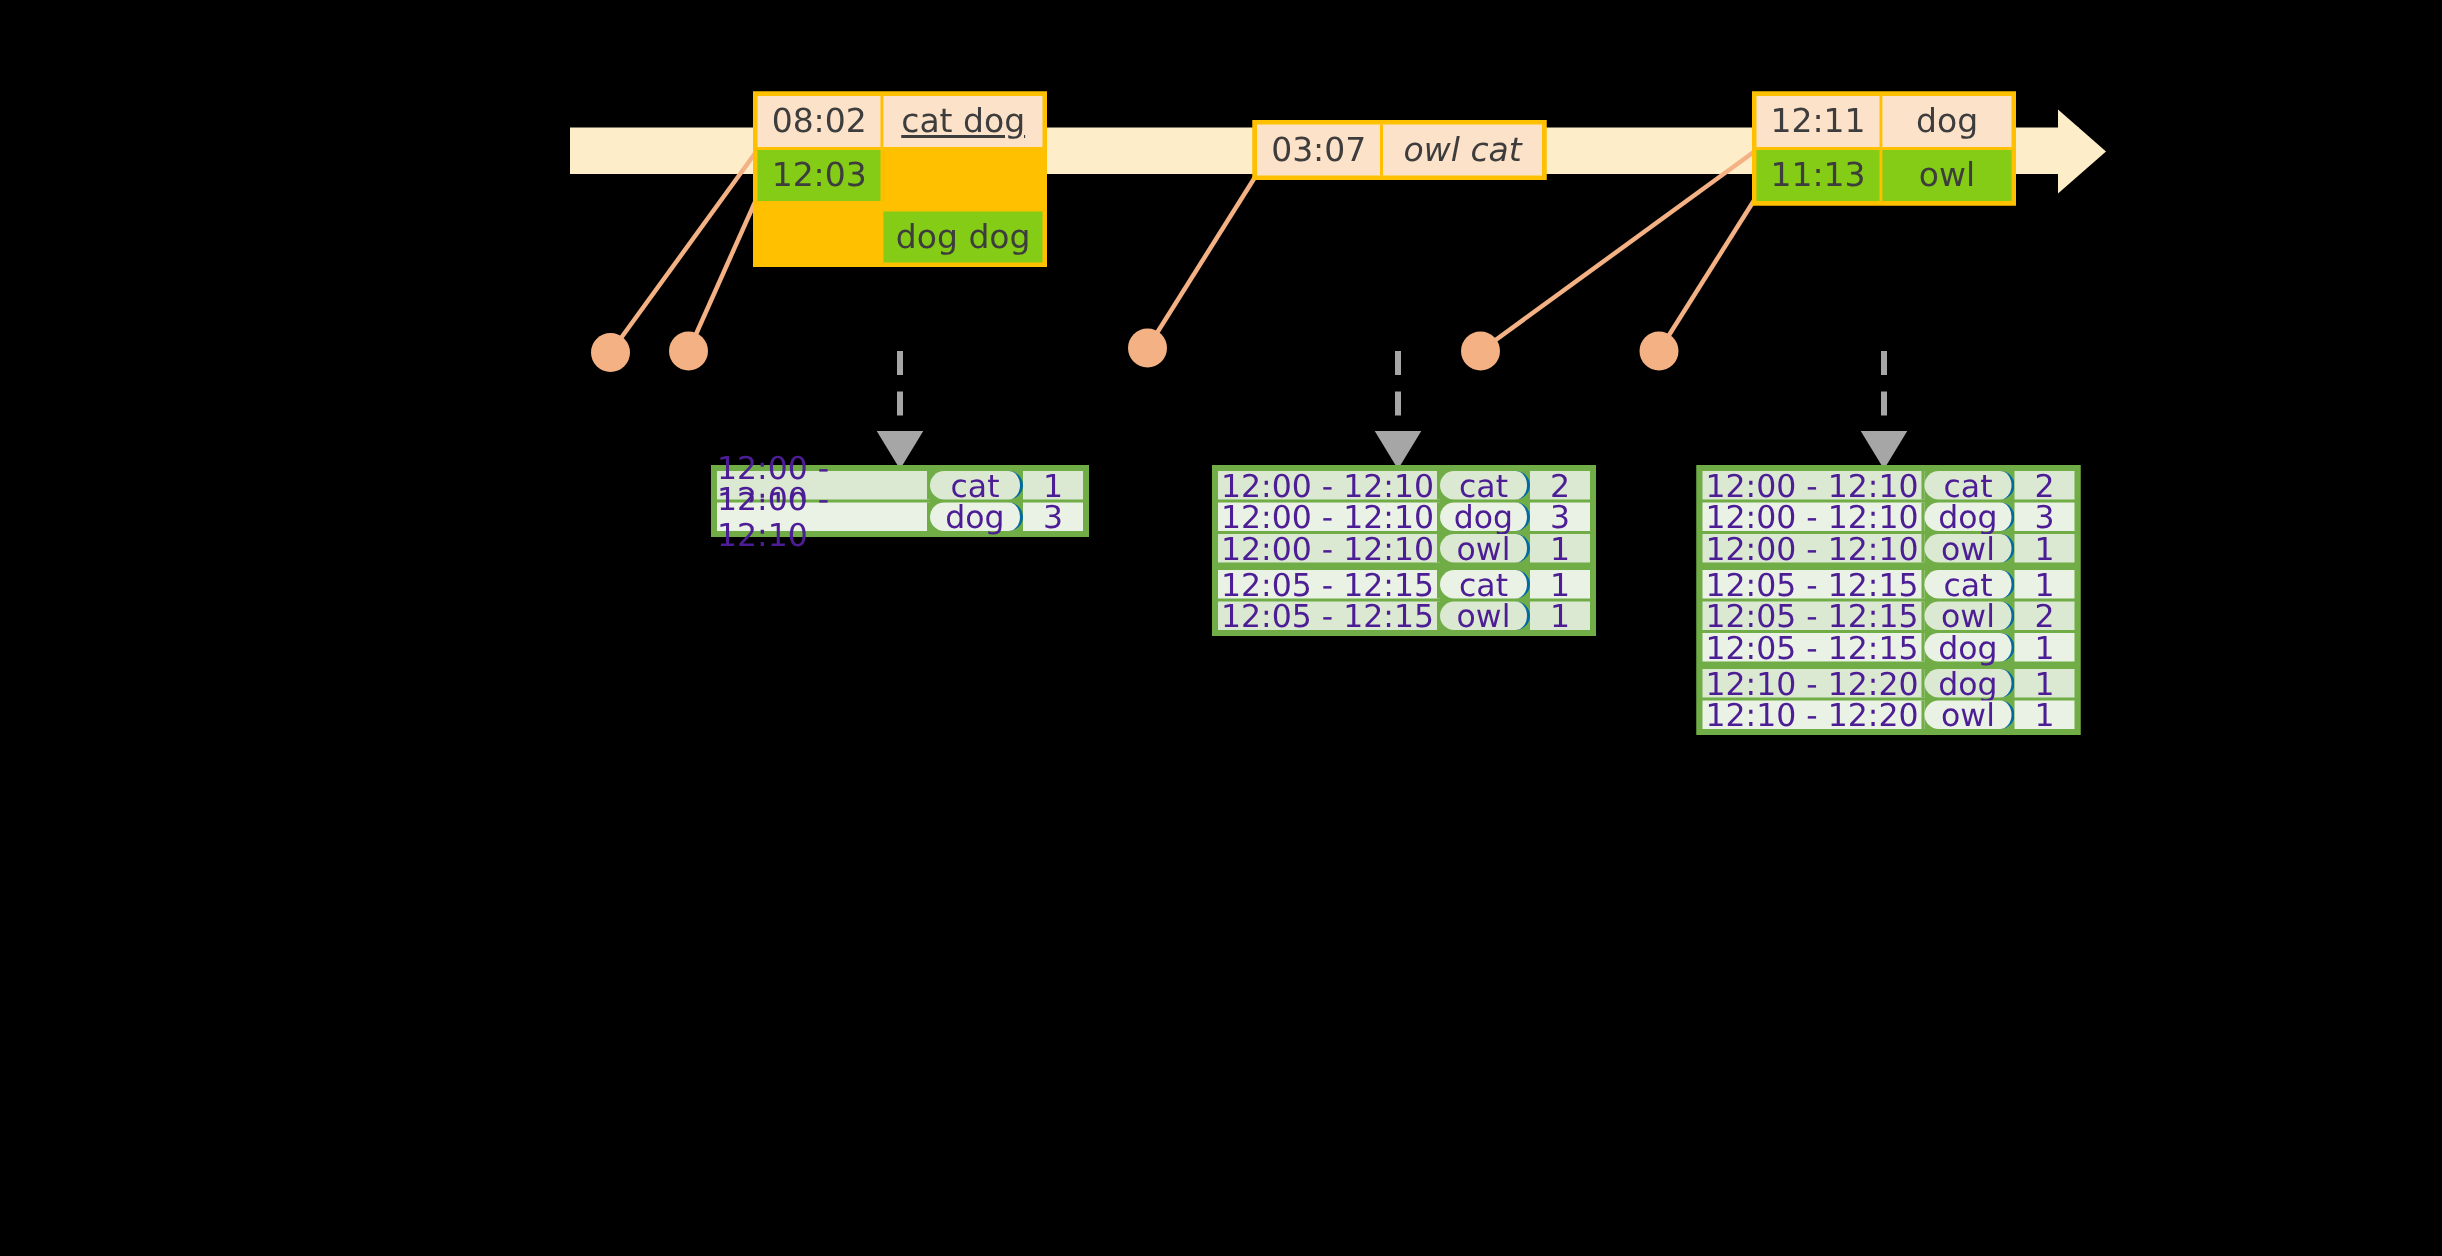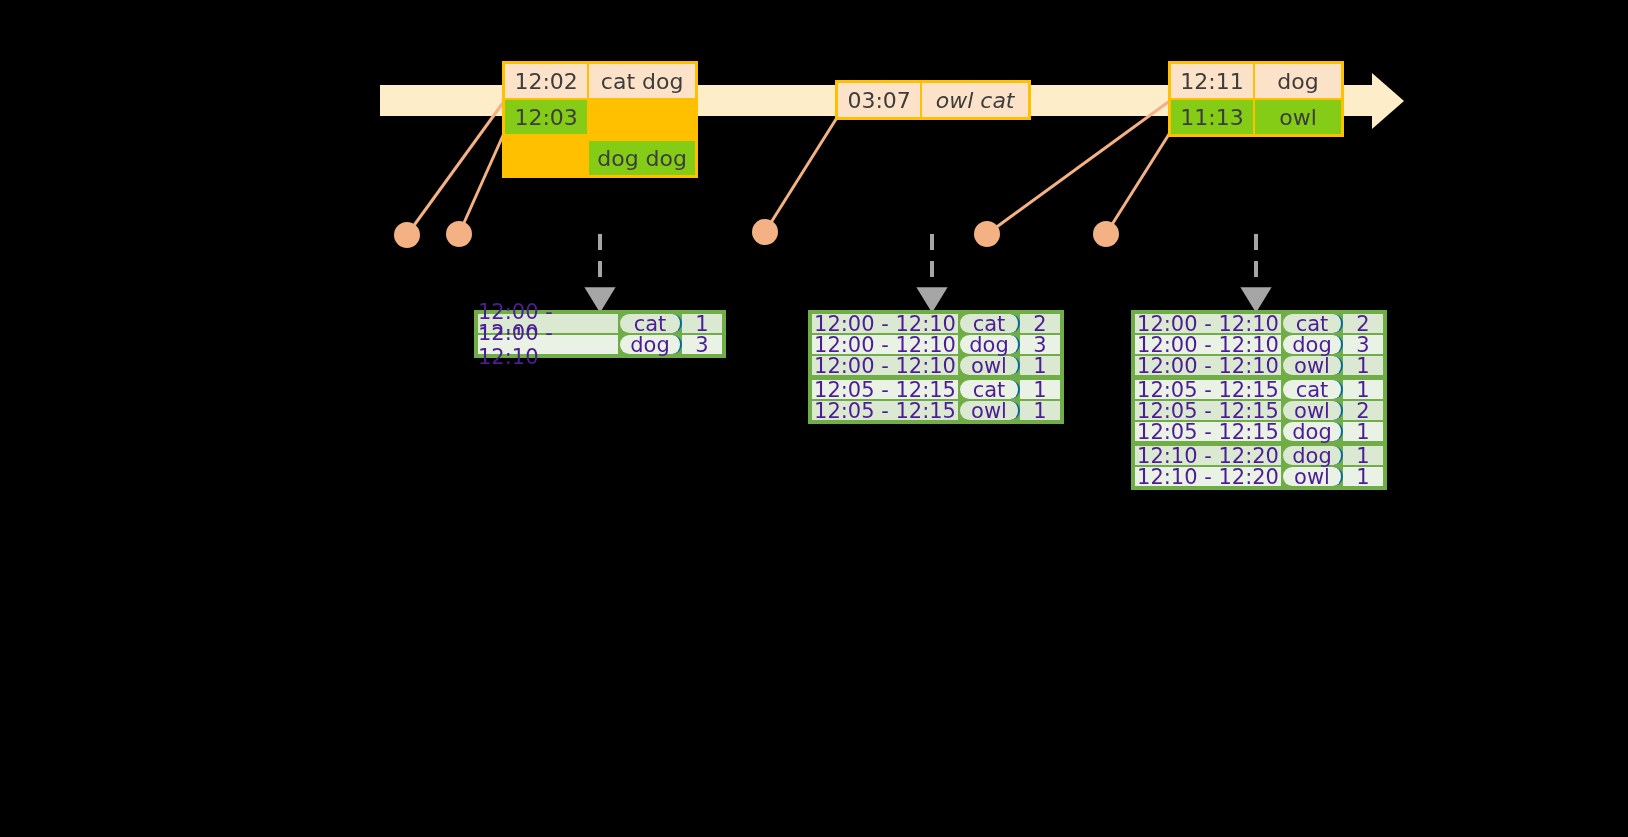--- a/index.html
+++ b/index.html
@@ -164,22 +164,22 @@
 
     <g stroke="#a6a6a6" stroke-width="4" stroke-dasharray="16 11" fill="none">
       <line x1="600" y1="234" x2="600" y2="300" marker-end="url(#gray-arrow)"></line>
       <line x1="932" y1="234" x2="932" y2="300" marker-end="url(#gray-arrow)"></line>
       <line x1="1256" y1="234" x2="1256" y2="300" marker-end="url(#gray-arrow)"></line>
     </g>
   </svg>
 
   <div class="event-group" style="left:502px; top:61px; width:196px;">
     <div class="event-row shade">
-      <div class="event-cell time">12:02</div>
-      <div class="event-cell words" style="width:108px;">cat dog</div>
+      <div class="event-cell time">08:02</div>
+      <div class="event-cell words" style="width:108px;text-decoration:underline;">cat dog</div>
     </div>
     <div class="event-row light">
       <div class="event-cell time">12:03</div>
       <div class="event-cell words" style="width:108px;margin-top:41px;">dog dog</div>
     </div>
   </div>
 
   <div class="event-group" style="left:835px; top:80px; width:196px;">
     <div class="event-row shade">
       <div class="event-cell time">03:07</div>

